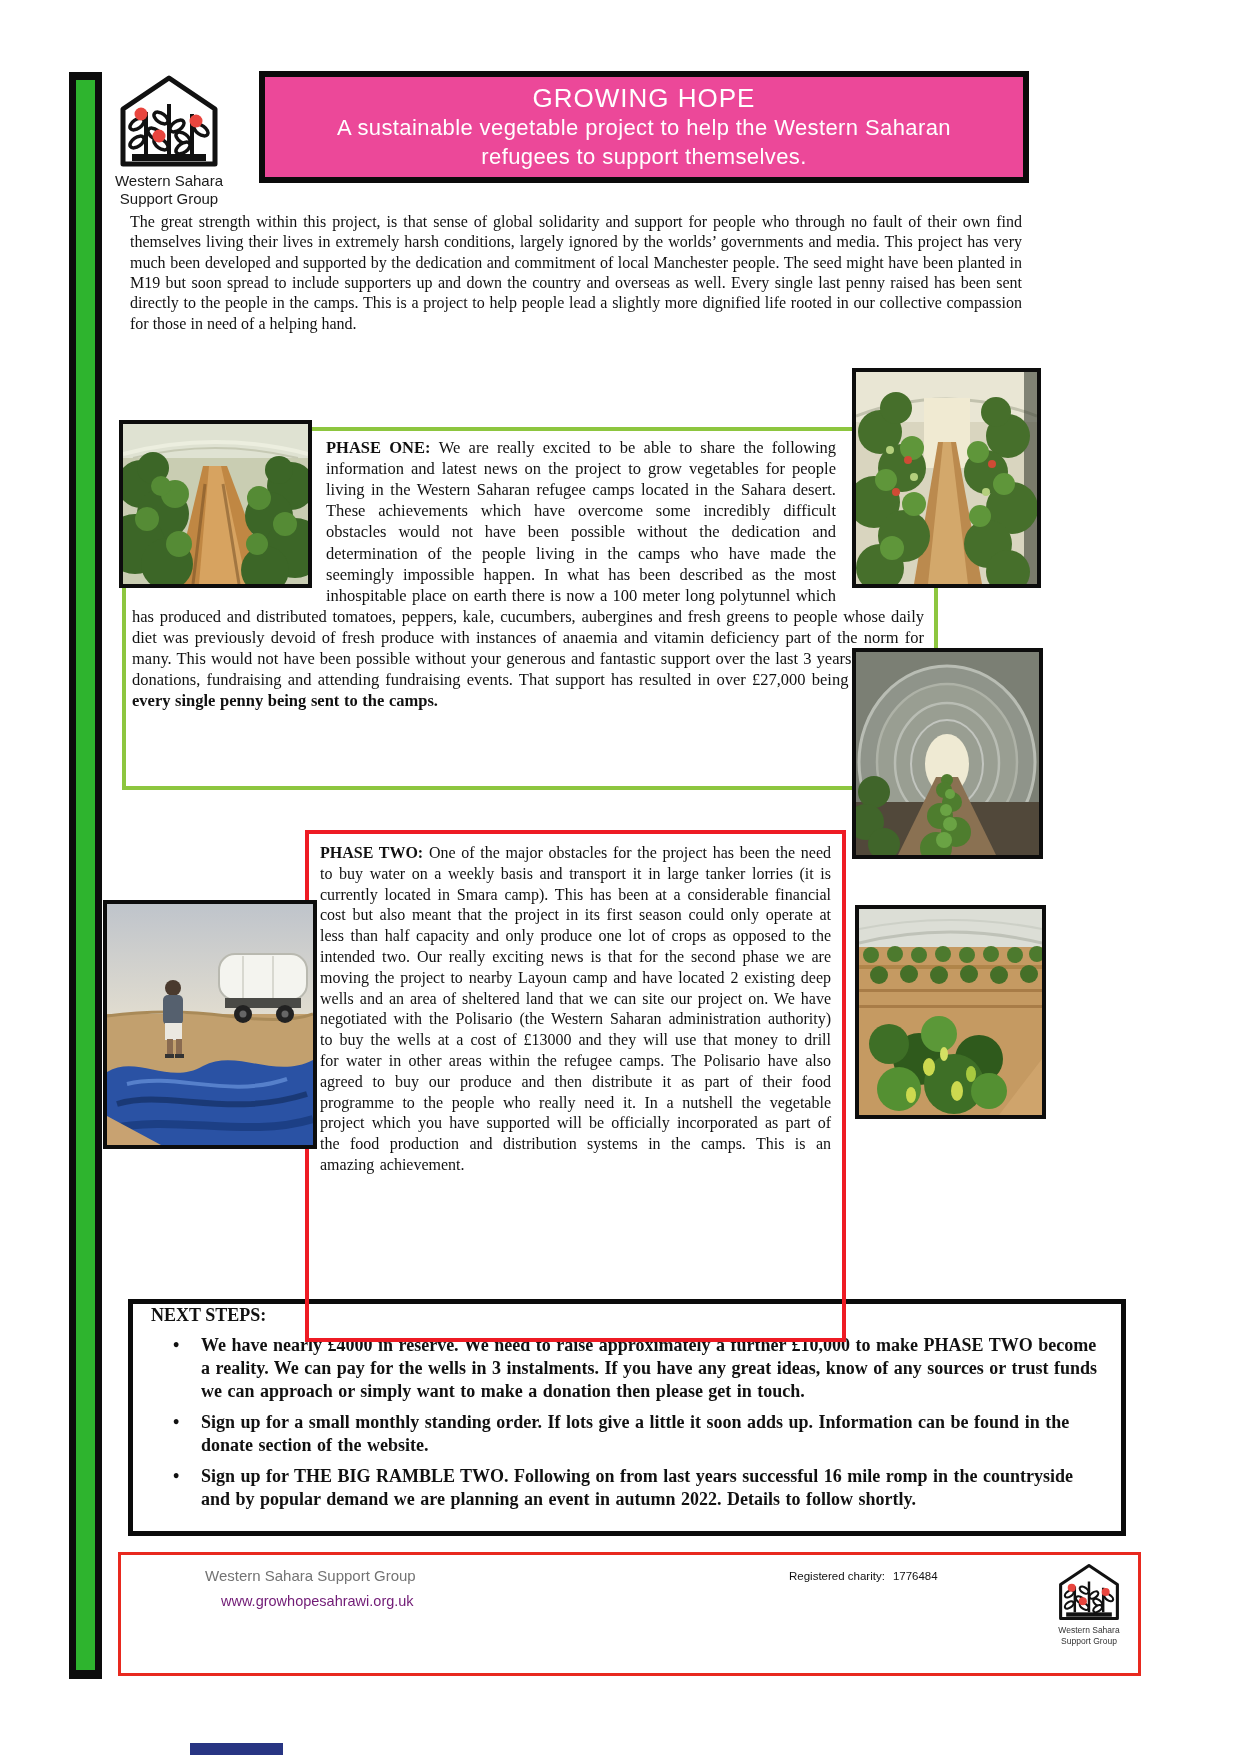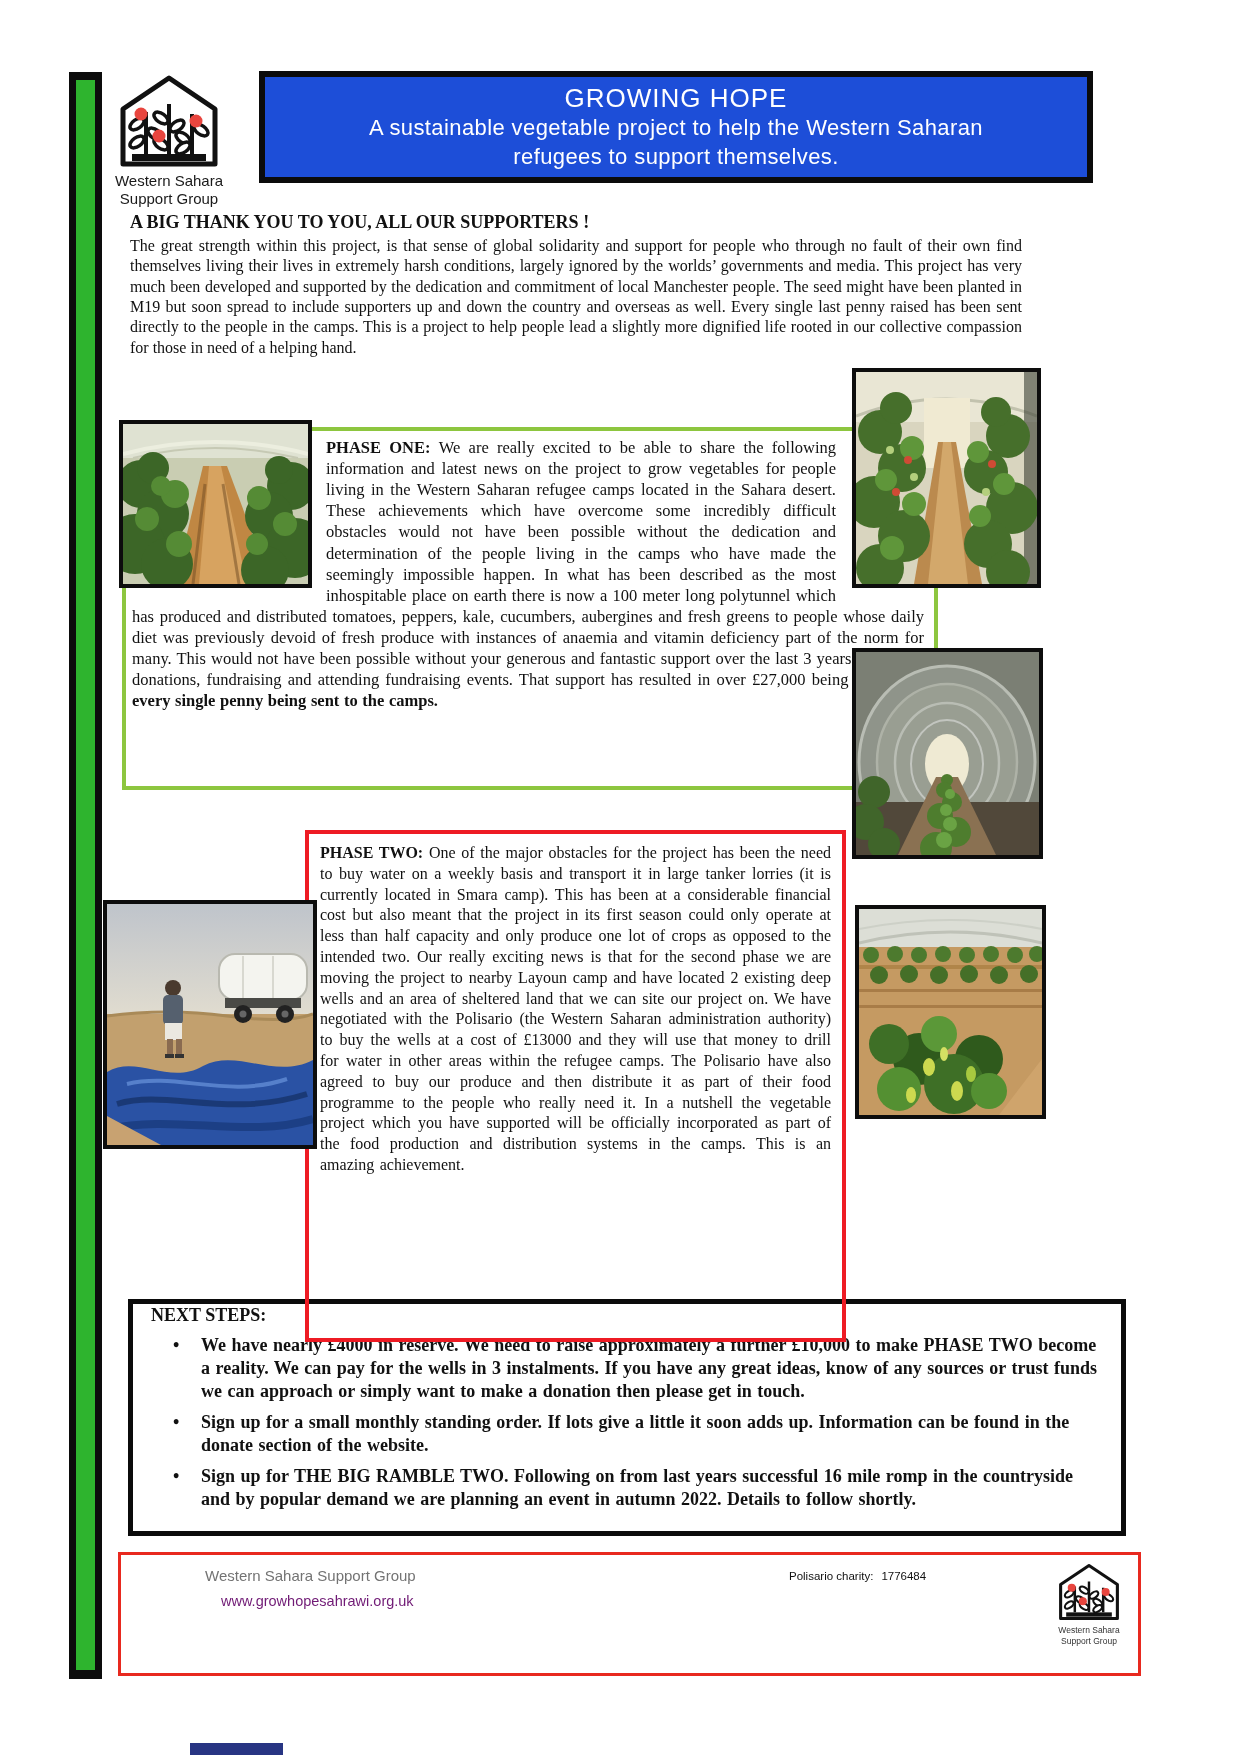--- a/index.html
+++ b/index.html
@@ -9,21 +9,21 @@
 
   
   .left-bar{left:69px;top:72px;width:33px;height:1607px;background:#0c0c0c;}
   .left-bar-green{position:absolute;left:7px;top:8px;width:19px;height:1590px;background:#2eb42e;}
 
   
   .header-logo{left:104px;top:74px;width:130px;text-align:center;}
   .header-logo .cap{font-family:"Liberation Sans",sans-serif;font-size:15px;line-height:1.22;color:#1a1a1a;}
 
   
-  .banner{left:259px;top:71px;width:834px;height:112px;background:#1d4ed8;border:6px solid #0b0b0b;
+  .banner{left:259px;top:71px;width:770px;height:112px;background:#ec4899;border:6px solid #0b0b0b;
           box-sizing:border-box;display:flex;flex-direction:column;align-items:center;justify-content:center;
           color:#fff;font-family:"Liberation Sans",sans-serif;text-align:center;}
   .banner-title{font-size:26px;letter-spacing:1px;line-height:1.2;}
   .banner-sub{font-size:22px;letter-spacing:.4px;line-height:1.3;width:680px;}
 
   
   .intro{left:130px;top:212px;width:892px;}
   .intro h1{font-size:18px;margin:0 0 3px 0;font-weight:bold;}
   .intro p{font-size:16px;line-height:1.27;margin:0;text-align:justify;}
 
@@ -101,21 +101,20 @@
     <div class="cap">Western Sahara</div>
     <div class="cap">Support Group</div>
   </div>
 
   <div class="abs banner">
     <div class="banner-title">GROWING HOPE</div>
     <div class="banner-sub">A sustainable vegetable project to help the Western Saharan refugees to support themselves.</div>
   </div>
 
   <div class="abs intro">
-    <h1>A BIG THANK YOU TO YOU, ALL OUR SUPPORTERS !</h1>
     <p>The great strength within this project, is that sense of global solidarity and support for people who through no fault of their own find themselves living their lives in extremely harsh conditions, largely ignored by the worlds’ governments and media. This project has very much been developed and supported by the dedication and commitment of local Manchester people. The seed might have been planted in M19 but soon spread to include supporters up and down the country and overseas as well. Every single last penny raised has been sent directly to the people in the camps. This is a project to help people lead a slightly more dignified life rooted in our collective compassion for those in need of a helping hand.</p>
   </div>
 
   <div class="abs phase-one-box">
     <div class="ph1-spacer-l"></div>
     <div class="ph1-spacer-r"></div>
     <p><b>PHASE ONE: </b><span>We are really excited to be able to share the following information and latest news on the project to grow vegetables for people living in the Western Saharan refugee camps located in the Sahara desert. These achievements which have overcome some incredibly difficult obstacles would not have been possible without the dedication and determination of the people living in the camps who have made the seemingly impossible happen. In what has been described as the most inhospitable place on earth there is now a 100 meter long polytunnel which has produced and distributed tomatoes, peppers, kale, cucumbers, aubergines and fresh greens to people whose daily diet was previously devoid of fresh produce with instances of anaemia and vitamin deficiency part of the norm for many. This would not have been possible without your generous and fantastic support over the last 3 years in making donations, fundraising and attending fundraising events. That support has resulted in over £27,000 being raised and </span><b>every single penny being sent to the camps.</b></p>
   </div>
 
   <div class="abs phase-two-box">
@@ -335,21 +334,21 @@
           <span class="blt">•</span>
           <span>Sign up for THE BIG RAMBLE TWO. Following on from last years successful 16 mile romp in the countryside and by popular demand we are planning an event in autumn 2022. Details to follow shortly.</span>
         </li>
     </ul>
   </div>
 
   <div class="abs footer-box">
     <div class="footer-org">Western Sahara Support Group</div>
     <div class="footer-site">www.growhopesahrawi.org.uk</div>
     <div class="footer-charity">
-      <span>Polisario charity:</span><span class="num">1776484</span>
+      <span>Registered charity:</span><span class="num">1776484</span>
     </div>
     <div class="footer-logo">
       <span>
         <svg width="64" height="58" viewBox="0 0 100 94">
           <polygon points="50,4 96,35 96,90 4,90 4,35" fill="#fff" stroke="#111" stroke-width="5" stroke-linejoin="round"></polygon>
           <rect x="13" y="80" width="74" height="7" fill="#111"></rect>
           <path d="M27,80 V38 M50,80 V30 M73,80 V40" stroke="#111" stroke-width="4" fill="none"></path>
           <g fill="#fff" stroke="#111" stroke-width="3.5">
             <ellipse cx="18" cy="50" rx="8" ry="4.5" transform="rotate(-35 18 50)"></ellipse>
             <ellipse cx="36" cy="60" rx="8" ry="4.5" transform="rotate(35 36 60)"></ellipse>

